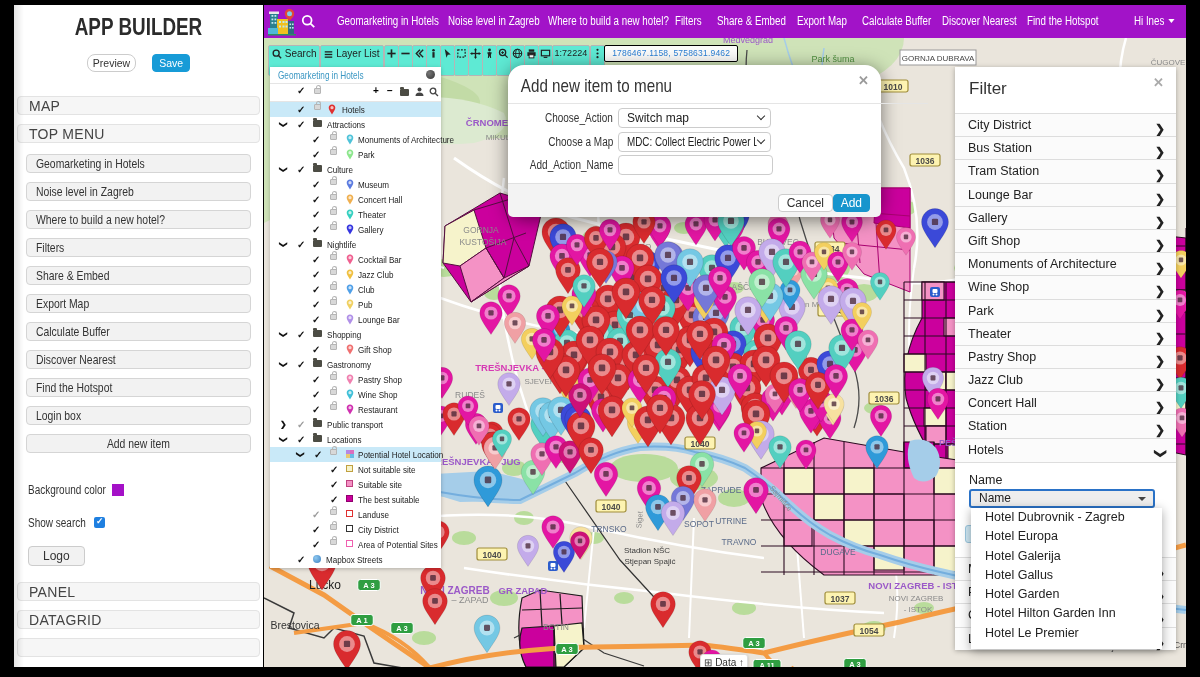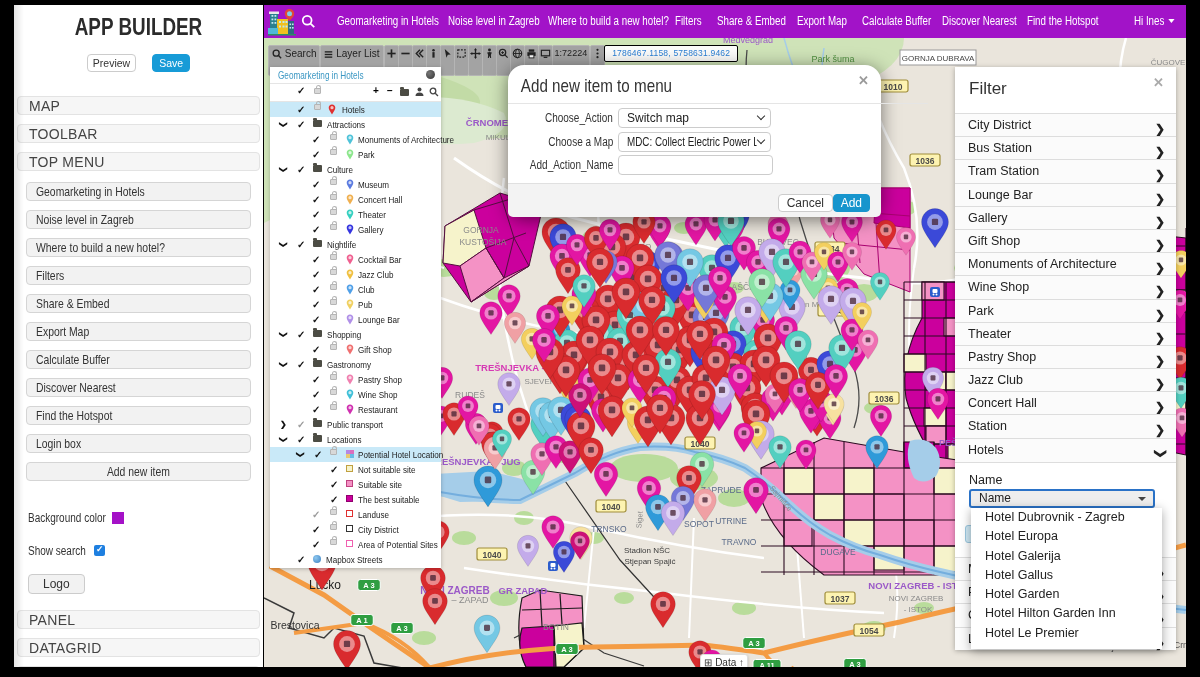--- a/index.html
+++ b/index.html
@@ -35,21 +35,21 @@
 
 
 #main { position:absolute; left:264px; top:5px; width:922px; height:662px; background:#ebe7df; }
 #topbar { position:absolute; left:0; top:0; width:922px; height:33px; background:#a213c8; }
 #topbar .item { color:#fff; font-size:12.5px; position:absolute; top:9px; white-space:nowrap; transform:scaleX(0.78); transform-origin:0 0; }
 #maparea { position:absolute; left:0; top:33px; width:922px; height:629px; overflow:hidden; }
 #mapsvg { position:absolute; left:0; top:0; }
 
 
 #mtb { position:absolute; left:4px; top:7px; height:17px; white-space:nowrap; font-size:0; }
-.tbb { display:inline-block; vertical-align:top; height:31px; background:#a3a3a3;
+.tbb { display:inline-block; vertical-align:top; height:31px; background:#5eead4;
   border:1px solid #b5b5b5; border-radius:2px; margin-right:0; font-size:10px; color:#222;
   line-height:15px; padding:0 3px; }
 .tbi { width:15px; padding:0; text-align:center; margin-right:-1px !important; }
 .tbb svg { vertical-align:-2px; }
 #coords { display:inline-block; vertical-align:top; height:17px; background:#fbfbfa;
   border:1px solid #000000; border-radius:2px; font-size:8.5px; color:#2a7fd4;
   line-height:15px; padding:0 7px; letter-spacing:0.2px; }
 
 
 #lpanel { position:absolute; left:6px; top:29px; width:171px; height:501px; background:#fff;
@@ -119,27 +119,24 @@
   border:1px solid #ddd; border-radius:3px 3px 0 0; font-size:10px; color:#333; line-height:15px;
   text-align:center; box-shadow:0 1px 3px rgba(0,0,0,0.2); }
 </style>
 </head>
 <body>
 <div id="stage">
 
   <div id="sidebar">
     <div class="title">APP BUILDER</div>
     <div id="topbtns">
-      <span class="btn" style="margin-right:16px;">Preview</span><span class="btn blue">Save</span>
+      <span class="btn" style="margin-right:16px;border-radius:8px;">Preview</span><span class="btn blue">Save</span>
     </div>
     <div class="accwrap" style="margin-top:24px;border-radius:9px;">
         <div class="acc">MAP</div>
-      </div>
-    <div class="accwrap">
-        <div class="acc">TOOLBAR</div>
       </div>
     <div class="accwrap">
         <div class="acc">TOP MENU</div>
       </div>
     <div id="menulist">
       <div class="mbtn"><i>Geomarketing in Hotels</i></div>
       <div class="mbtn"><i>Noise level in Zagreb</i></div>
       <div class="mbtn"><i>Where to build a new hotel?</i></div>
       <div class="mbtn"><i>Filters</i></div>
       <div class="mbtn"><i>Share &amp; Embed</i></div>

